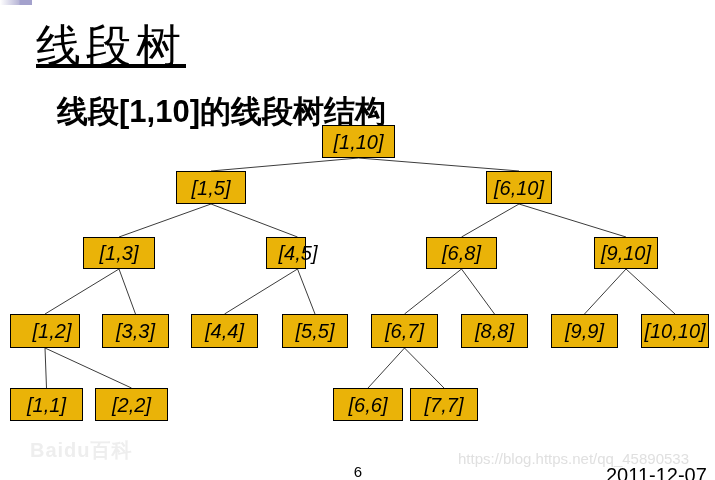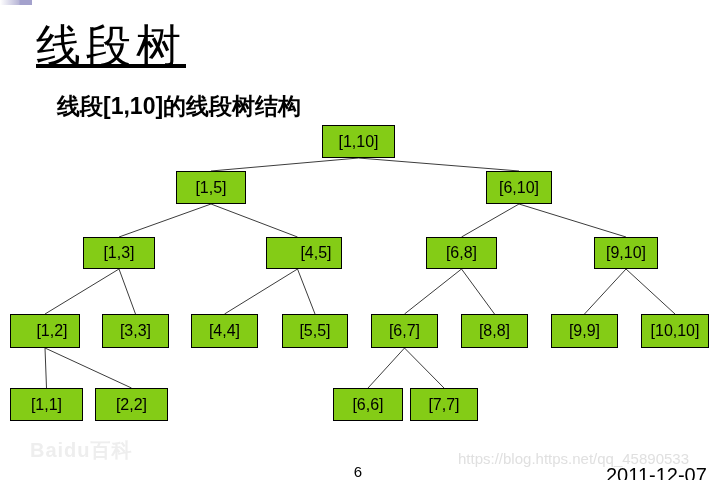--- a/index.html
+++ b/index.html
@@ -22,35 +22,36 @@
     font-family: "Liberation Serif", "DejaVu Serif", serif;
     font-weight: 400;
     font-size: 45px;
     letter-spacing: 5px;
     color: #000;
     white-space: nowrap;
     text-decoration: underline;
   }
   .subtitle {
     position: absolute; left: 57px; top: 91px;
-    font-size: 23px;
+    font-size: 31px;
     font-weight: bold;
     white-space: nowrap;
   }
   #tree { position: absolute; left: 0; top: 0; width: 715px; height: 480px; }
   #edge-layer { position: absolute; left: 0; top: 0; }
   .node {
     position: absolute;
     box-sizing: border-box;
-    background: #84cc16;
+    background: #eab308;
     border: 1px solid var(--node-border, #000);
     display: flex; align-items: center; justify-content: center;
-    font-size: 16px;
+    font-size: 20px;
     line-height: 1;
     white-space: nowrap;
+    font-style: italic;
   }
   .baidu-watermark {
     position: absolute; left: 30px; top: 437px;
     font-size: 20px; font-weight: bold;
     color: #eeeeee;
     letter-spacing: 1px;
   }
   .csdn-watermark {
     position: absolute; left: 458px; top: 450px;
     font-size: 15px;
@@ -95,21 +96,21 @@
         <line x1="45" y1="348" x2="46.5" y2="388" stroke="#3c3c3c" stroke-width="1"></line>
         <line x1="45" y1="348" x2="131.5" y2="388" stroke="#3c3c3c" stroke-width="1"></line>
         <line x1="404.5" y1="348" x2="368" y2="388" stroke="#3c3c3c" stroke-width="1"></line>
         <line x1="404.5" y1="348" x2="444" y2="388" stroke="#3c3c3c" stroke-width="1"></line>
       </svg>
 
   <div class="node" style="left: 322px; top: 125px; width: 73px; height: 33px;">[1,10]</div>
       <div class="node" style="left: 176px; top: 171px; width: 70px; height: 33px;">[1,5]</div>
       <div class="node" style="left: 486px; top: 171px; width: 66px; height: 33px;">[6,10]</div>
       <div class="node" style="left: 83px; top: 237px; width: 72px; height: 32px;">[1,3]</div>
-      <div class="node" style="left: 266px; top: 237px; width: 76px; height: 32px; padding-left: 24px;">[4,5]</div>
+      <div class="node" style="left: 266px; top: 237px; width: 40px; height: 32px; padding-left: 24px;">[4,5]</div>
       <div class="node" style="left: 426px; top: 237px; width: 71px; height: 32px;">[6,8]</div>
       <div class="node" style="left: 594px; top: 237px; width: 64px; height: 32px;">[9,10]</div>
       <div class="node" style="left: 10px; top: 314px; width: 70px; height: 34px; padding-left: 14px;">[1,2]</div>
       <div class="node" style="left: 102px; top: 314px; width: 67px; height: 34px;">[3,3]</div>
       <div class="node" style="left: 191px; top: 314px; width: 67px; height: 34px;">[4,4]</div>
       <div class="node" style="left: 282px; top: 314px; width: 66px; height: 34px;">[5,5]</div>
       <div class="node" style="left: 371px; top: 314px; width: 67px; height: 34px;">[6,7]</div>
       <div class="node" style="left: 461px; top: 314px; width: 67px; height: 34px;">[8,8]</div>
       <div class="node" style="left: 551px; top: 314px; width: 67px; height: 34px;">[9,9]</div>
       <div class="node" style="left: 641px; top: 314px; width: 68px; height: 34px;">[10,10]</div>

